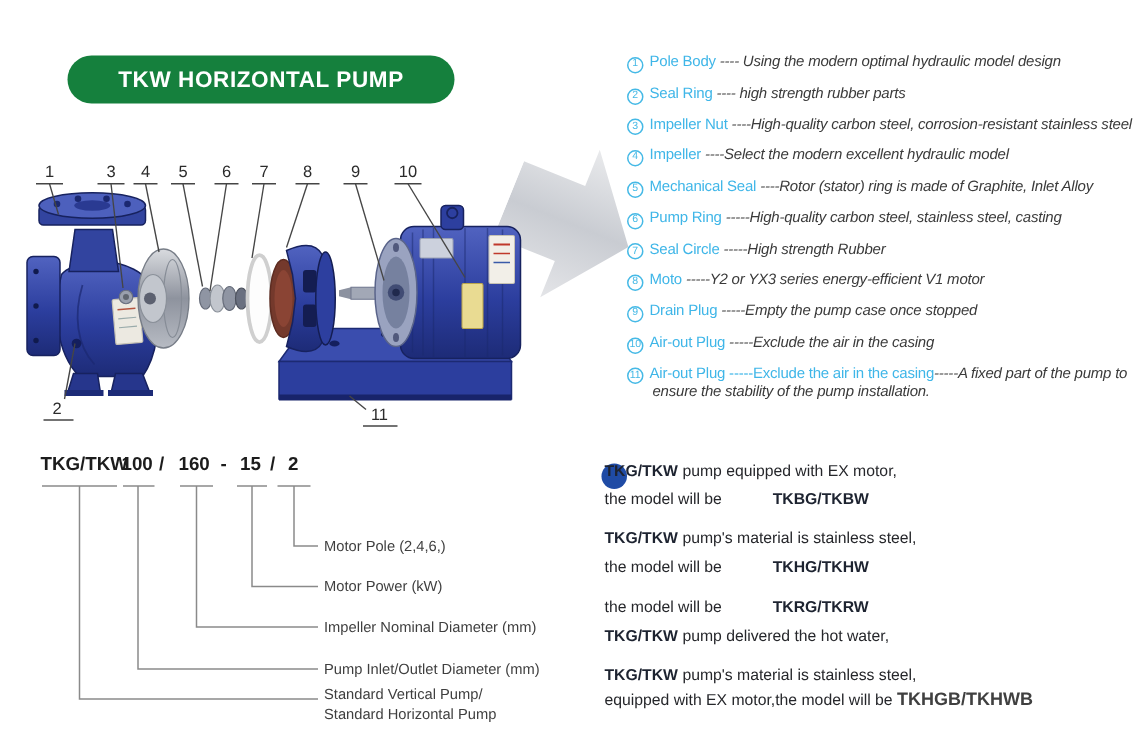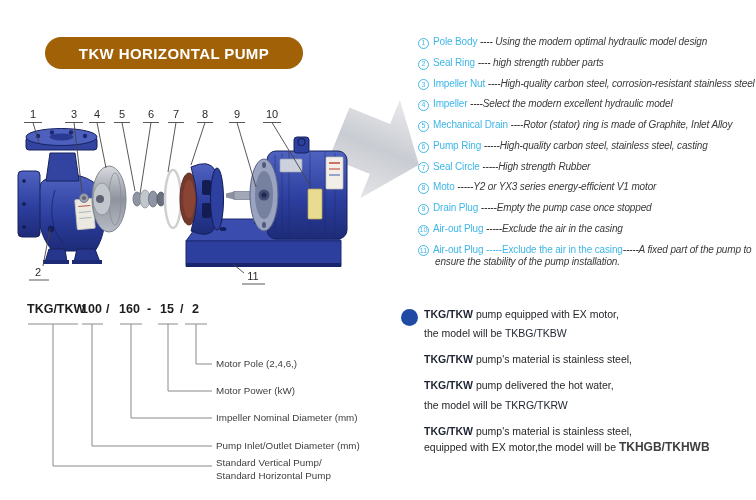--- a/index.html
+++ b/index.html
@@ -5,21 +5,21 @@
   html,body{margin:0;padding:0;}
   body{
     width:756px;height:500px;position:relative;overflow:hidden;
     background:#ffffff;
     font-family:"Liberation Sans","DejaVu Sans",sans-serif;
     -webkit-font-smoothing:antialiased;
   }
   
   .banner{
     position:absolute;left:45px;top:37px;width:258px;height:32px;
-    background:#a16207;border-radius:16px;
+    background:#15803d;border-radius:16px;
     display:flex;align-items:center;justify-content:center;
     color:#ffffff;font-size:15px;font-weight:700;letter-spacing:.4px;
     z-index:5;
   }
   
   .diagram{position:absolute;left:5px;top:95px;width:400px;height:200px;z-index:2;}
   .arrow-wrap{position:absolute;left:336px;top:84px;width:88px;height:130px;z-index:1;
     transform:rotate(22deg);}
   
   .parts-list{position:absolute;left:418px;top:36px;width:342px;z-index:3;}
@@ -36,27 +36,27 @@
     margin-right:4px;text-indent:0;vertical-align:0px;
   }
   .pl-name{color:#3fb6e8;}
   .pl-desc{color:#3a3a3a;font-style:italic;}
   
   .nomenclature{position:absolute;left:20px;top:296px;width:360px;height:200px;z-index:2;}
   .seg{font-weight:700;font-size:12.5px;fill:#1c1c1c;}
   .nom-line{stroke:#8a8a8a;stroke-width:1;fill:none;}
   .nom-label{font-size:9.8px;fill:#3f3f3f;}
   
-  .notes{position:absolute;left:424px;top:308px;width:330px;z-index:3;}
+  .notes{position:absolute;left:403px;top:308px;width:330px;z-index:3;}
   .note-bullet{position:absolute;left:401px;top:309px;width:17px;height:17px;
     border-radius:50%;background:#1f4ba5;z-index:3;}
   .note-line{font-size:10.5px;color:#26272b;margin-bottom:6px;line-height:1.25;}
   .note-pair{margin-bottom:13px;}
   .note-prefix{font-weight:700;color:#1d2330;}
-  .note-model{font-weight:400;color:#1d2330;}
+  .note-model{font-weight:700;color:#1d2330;margin-left:31px;}
   .note-model-big{font-weight:700;font-size:12px;color:#404040;}
   
   .co{font-size:11px;fill:#2b2b2b;}
   .lead{stroke:#454545;stroke-width:.9;fill:none;}
 </style>
 </head>
 <body>
 
 <div class="banner">
   <span>TKW HORIZONTAL PUMP</span>
@@ -221,21 +221,21 @@
     <line class="lead" x1="237" y1="189" x2="260" y2="189"></line>
     <line class="lead" x1="239" y1="178" x2="228" y2="169"></line>
   </g>
 </svg>
 
 <div class="parts-list">
   <div class="pl-item"><span class="pl-num">1</span><span class="pl-name">Pole Body</span><span class="pl-desc"> ---- Using the modern optimal hydraulic model design</span></div>
   <div class="pl-item"><span class="pl-num">2</span><span class="pl-name">Seal Ring</span><span class="pl-desc"> ---- high strength rubber parts</span></div>
   <div class="pl-item"><span class="pl-num">3</span><span class="pl-name">Impeller Nut</span><span class="pl-desc"> ----High-quality carbon steel, corrosion-resistant stainless steel</span></div>
   <div class="pl-item"><span class="pl-num">4</span><span class="pl-name">Impeller</span><span class="pl-desc"> ----Select the modern excellent hydraulic model</span></div>
-  <div class="pl-item"><span class="pl-num">5</span><span class="pl-name">Mechanical Drain</span><span class="pl-desc"> ----Rotor (stator) ring is made of Graphite, Inlet Alloy</span></div>
+  <div class="pl-item"><span class="pl-num">5</span><span class="pl-name">Mechanical Seal</span><span class="pl-desc"> ----Rotor (stator) ring is made of Graphite, Inlet Alloy</span></div>
   <div class="pl-item"><span class="pl-num">6</span><span class="pl-name">Pump Ring</span><span class="pl-desc"> -----High-quality carbon steel, stainless steel, casting</span></div>
   <div class="pl-item"><span class="pl-num">7</span><span class="pl-name">Seal Circle</span><span class="pl-desc"> -----High strength Rubber</span></div>
   <div class="pl-item"><span class="pl-num">8</span><span class="pl-name">Moto</span><span class="pl-desc"> -----Y2 or YX3 series energy-efficient V1 motor</span></div>
   <div class="pl-item"><span class="pl-num">9</span><span class="pl-name">Drain Plug</span><span class="pl-desc"> -----Empty the pump case once stopped</span></div>
   <div class="pl-item"><span class="pl-num">10</span><span class="pl-name">Air-out Plug</span><span class="pl-desc"> -----Exclude the air in the casing</span></div>
   <div class="pl-item"><span class="pl-num">11</span><span class="pl-name">Air-out Plug -----Exclude the air in the casing</span><span class="pl-desc">-----A fixed part of the pump to ensure the stability of the pump installation.</span></div>
 </div>
 
 <svg class="nomenclature" viewBox="0 0 360 200">
   <text class="seg" x="7" y="17">TKG/TKW</text>
@@ -267,22 +267,23 @@
 </svg>
 
 <div class="note-bullet"></div>
 <div class="notes">
   <div class="note-pair">
     <div class="note-line"><span class="note-prefix">TKG/TKW</span><span> pump equipped with EX motor,</span></div>
     <div class="note-line"><span>the model will be </span><span class="note-model">TKBG/TKBW</span></div>
   </div>
   <div class="note-pair">
     <div class="note-line"><span class="note-prefix">TKG/TKW</span><span> pump's material is stainless steel,</span></div>
-  </div>
-  <div class="note-pair">
+    <div class="note-line"><span>the model will be </span><span class="note-model">TKHG/TKHW</span></div>
+  </div>
+  <div class="note-pair">
+    <div class="note-line"><span>the model will be </span><span class="note-model">TKRG/TKRW</span></div>
     <div class="note-line"><span class="note-prefix">TKG/TKW</span><span> pump delivered the hot water,</span></div>
-    <div class="note-line"><span>the model will be </span><span class="note-model">TKRG/TKRW</span></div>
   </div>
   <div class="note-pair">
     <div class="note-line" style="margin-bottom:2px;"><span class="note-prefix">TKG/TKW</span><span> pump's material is stainless steel,</span></div>
     <div class="note-line"><span>equipped with EX motor,the model will be </span><span class="note-model-big">TKHGB/TKHWB</span></div>
   </div>
 </div>
 
 </body></html>

